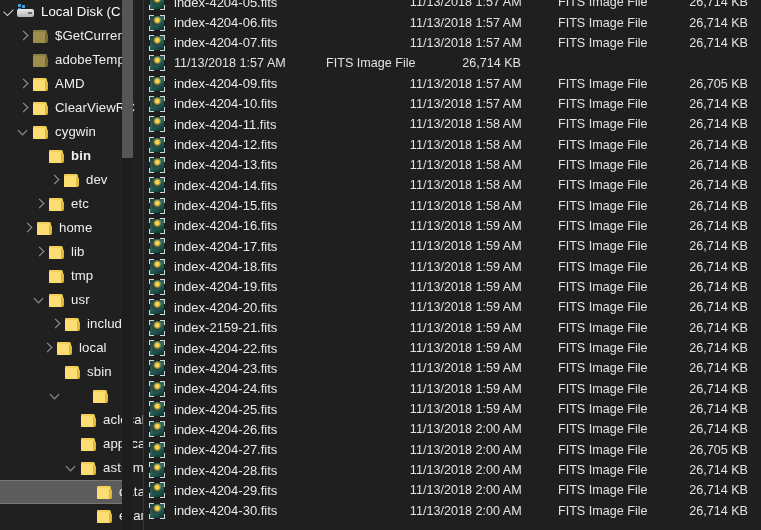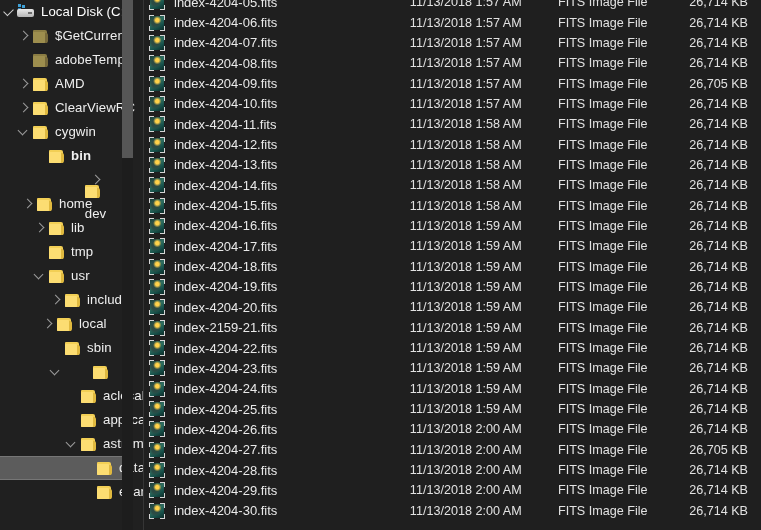--- a/index.html
+++ b/index.html
@@ -330,30 +330,41 @@
         </div>
         <div class="tree-row" style="padding-left: 32px; font-weight: bold;">
           <span class="chev"><span></span></span>
           <span class="folder-ico">
             <i class="back"></i>
             <i class="tab"></i>
             <i class="front"></i>
           </span>
           <span class="tree-label">bin</span>
         </div>
-        <div class="tree-row" style="padding-left: 47px; flex-direction: column;">
+        <div class="tree-row" style="padding-left: 47px;">
           <span class="chev has">
             <span></span>
           </span>
           <span class="folder-ico">
             <i class="back"></i>
             <i class="tab"></i>
             <i class="front"></i>
           </span>
           <span class="tree-label">dev</span>
+        </div>
+        <div class="tree-row" style="padding-left: 32px;">
+          <span class="chev has">
+            <span></span>
+          </span>
+          <span class="folder-ico">
+            <i class="back"></i>
+            <i class="tab"></i>
+            <i class="front"></i>
+          </span>
+          <span class="tree-label">etc</span>
         </div>
         <div class="tree-row" style="padding-left: 20px;">
           <span class="chev has">
             <span></span>
           </span>
           <span class="folder-ico">
             <i class="back"></i>
             <i class="tab"></i>
             <i class="front"></i>
           </span>
@@ -530,21 +541,20 @@
           <span class="col-size">26,714 KB</span>
         </div>
         <div class="file-row">
           <span class="thumb-ico">
             <i class="pic"></i>
             <i class="c c1"></i>
             <i class="c c2"></i>
             <i class="c c3"></i>
             <i class="c c4"></i>
           </span>
-          <span class="col-name">index-4204-08.fits</span>
           <span class="col-date">11/13/2018 1:57 AM</span>
           <span class="col-type">FITS Image File</span>
           <span class="col-size">26,714 KB</span>
         </div>
         <div class="file-row">
           <span class="thumb-ico">
             <i class="pic"></i>
             <i class="c c1"></i>
             <i class="c c2"></i>
             <i class="c c3"></i>

